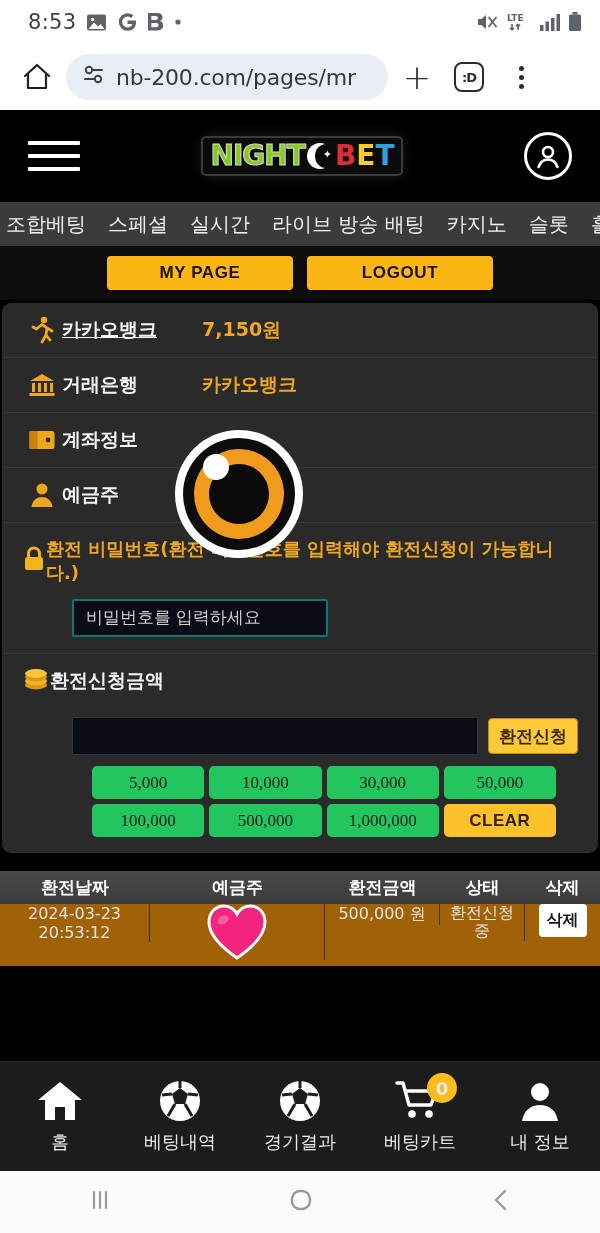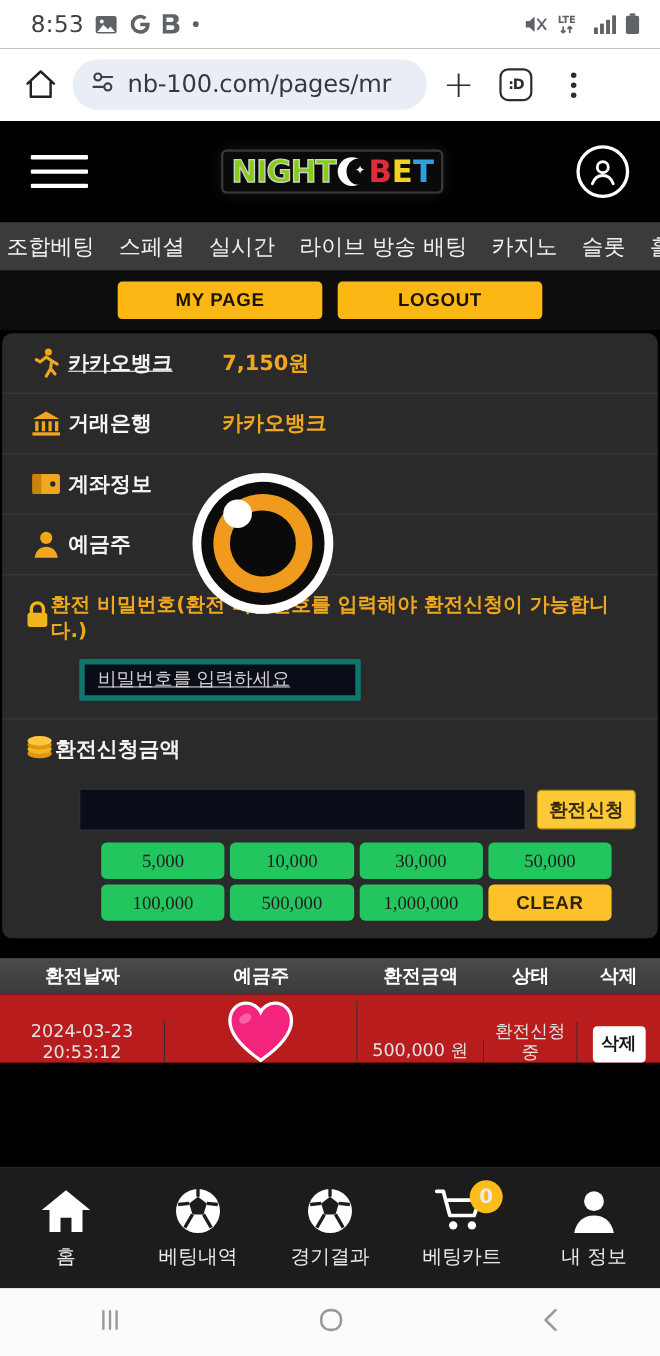--- a/index.html
+++ b/index.html
@@ -104,23 +104,22 @@
   .row .ico { width: 40px; flex: 0 0 40px; display: flex; align-items: center; justify-content: center; }
   .row .lbl { color: #f3f3f3; font-size: 19px; font-weight: 700; flex: 0 0 auto; min-width: 140px; }
   .row .lbl.u { text-decoration: underline; }
   .row .val { color: #f0a71e; font-size: 19px; font-weight: 700; }
 
   .pwrow { display: block; padding: 14px 20px 16px 20px; border-bottom: 1px solid #3a3a3a; }
   .pwhead { display: flex; align-items: center; gap: 0; }
   .pwtitle { color: #f0a71e; font-size: 18px; font-weight: 700; }
   .pwinput {
     margin: 14px 0 0 50px; width: 256px; height: 38px; background: #0a0d17;
-    border: 5px solid #0f766e; border-radius: 2px; color: #cfcfcf; font-size: 17px;
+    border: 2px solid #0f766e; border-radius: 2px; color: #cfcfcf; font-size: 17px;
     padding: 0 12px;
-    text-decoration: underline;
   }
   .pwinput::placeholder { color: #d0d0d0; }
 
   .amtrow { padding: 12px 20px 6px 20px; }
   .amtline { display: flex; align-items: center; gap: 10px; }
   .amthead { display: flex; align-items: center; margin-bottom: 21px; }
   .amttitle { color: #f3f3f3; font-size: 19px; font-weight: 700; }
   .amtinput {
     flex: 1 1 auto; height: 38px; background: #0a0d17; border: 1px solid #2f3440;
     border-radius: 2px; color: #eaeaea; font-size: 17px; padding: 0 12px; margin-left: 50px;
@@ -140,21 +139,21 @@
   }
   .qbtn.accent { background: #fdc22a; color: #2d2203; font-weight: 700;
      font-family: "Liberation Sans", sans-serif; letter-spacing: .5px; }
 
   
   .tablewrap { margin-top: 18px; }
   .thead {
     display: flex; background: linear-gradient(#4a4a4a, #3b3b3b); height: 33px; align-items: center;
   }
   .thead div { color: #fff; font-size: 17px; font-weight: 700; text-align: center; }
-  .trow { display: flex; background: #b91c1c; min-height: 62px; align-items: flex-end; }
+  .trow { display: flex; background: #a16207; min-height: 62px; align-items: flex-start; }
   .trow > div {
     display: flex; align-items: center; justify-content: center; text-align: center;
     color: #e4e4e4; font-size: 16px; border-right: 1px solid #323232;
   }
   .trow > div:last-child { border-right: none; }
   .c1 { flex: 0 0 150px; } .c2 { flex: 0 0 175px; } .c3 { flex: 0 0 115px; }
   .c4 { flex: 0 0 85px; } .c5 { flex: 0 0 75px; }
   .heart { width: 62px; height: 56px; position: relative; }
   .heart svg { display: block; }
   .del-btn {
@@ -277,21 +276,21 @@
     </div>
     <div class="urlbox">
       <span>
         <svg width="24" height="22" viewBox="0 0 24 22">
             <circle cx="7" cy="6" r="3.2" stroke="#3c4043" stroke-width="1.9" fill="none"></circle>
             <path d="M11 6h9" stroke="#3c4043" stroke-width="1.9" stroke-linecap="round"></path>
             <circle cx="16" cy="15" r="3.2" stroke="#3c4043" stroke-width="1.9" fill="none"></circle>
             <path d="M12 15H3" stroke="#3c4043" stroke-width="1.9" stroke-linecap="round"></path>
           </svg>
       </span>
-      <span class="url-text">nb-100.com/pages/mr</span>
+      <span class="url-text">nb-200.com/pages/mr</span>
     </div>
     <div class="tb-btn">
       <span class="plus">+</span>
     </div>
     <div class="tb-btn">
       <span class="dface">:D</span>
     </div>
     <div class="tb-btn">
       <span class="kebab">
           <i></i>

